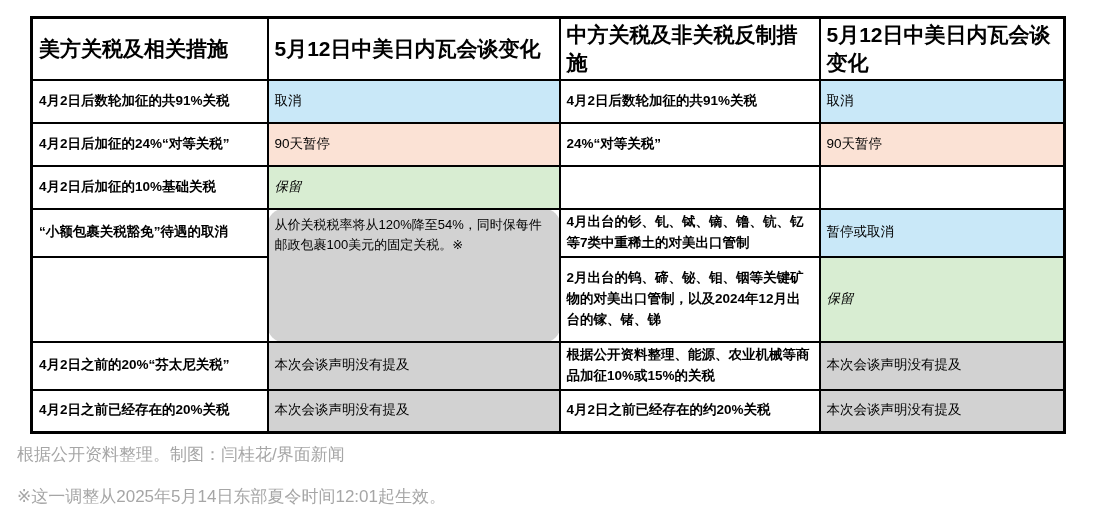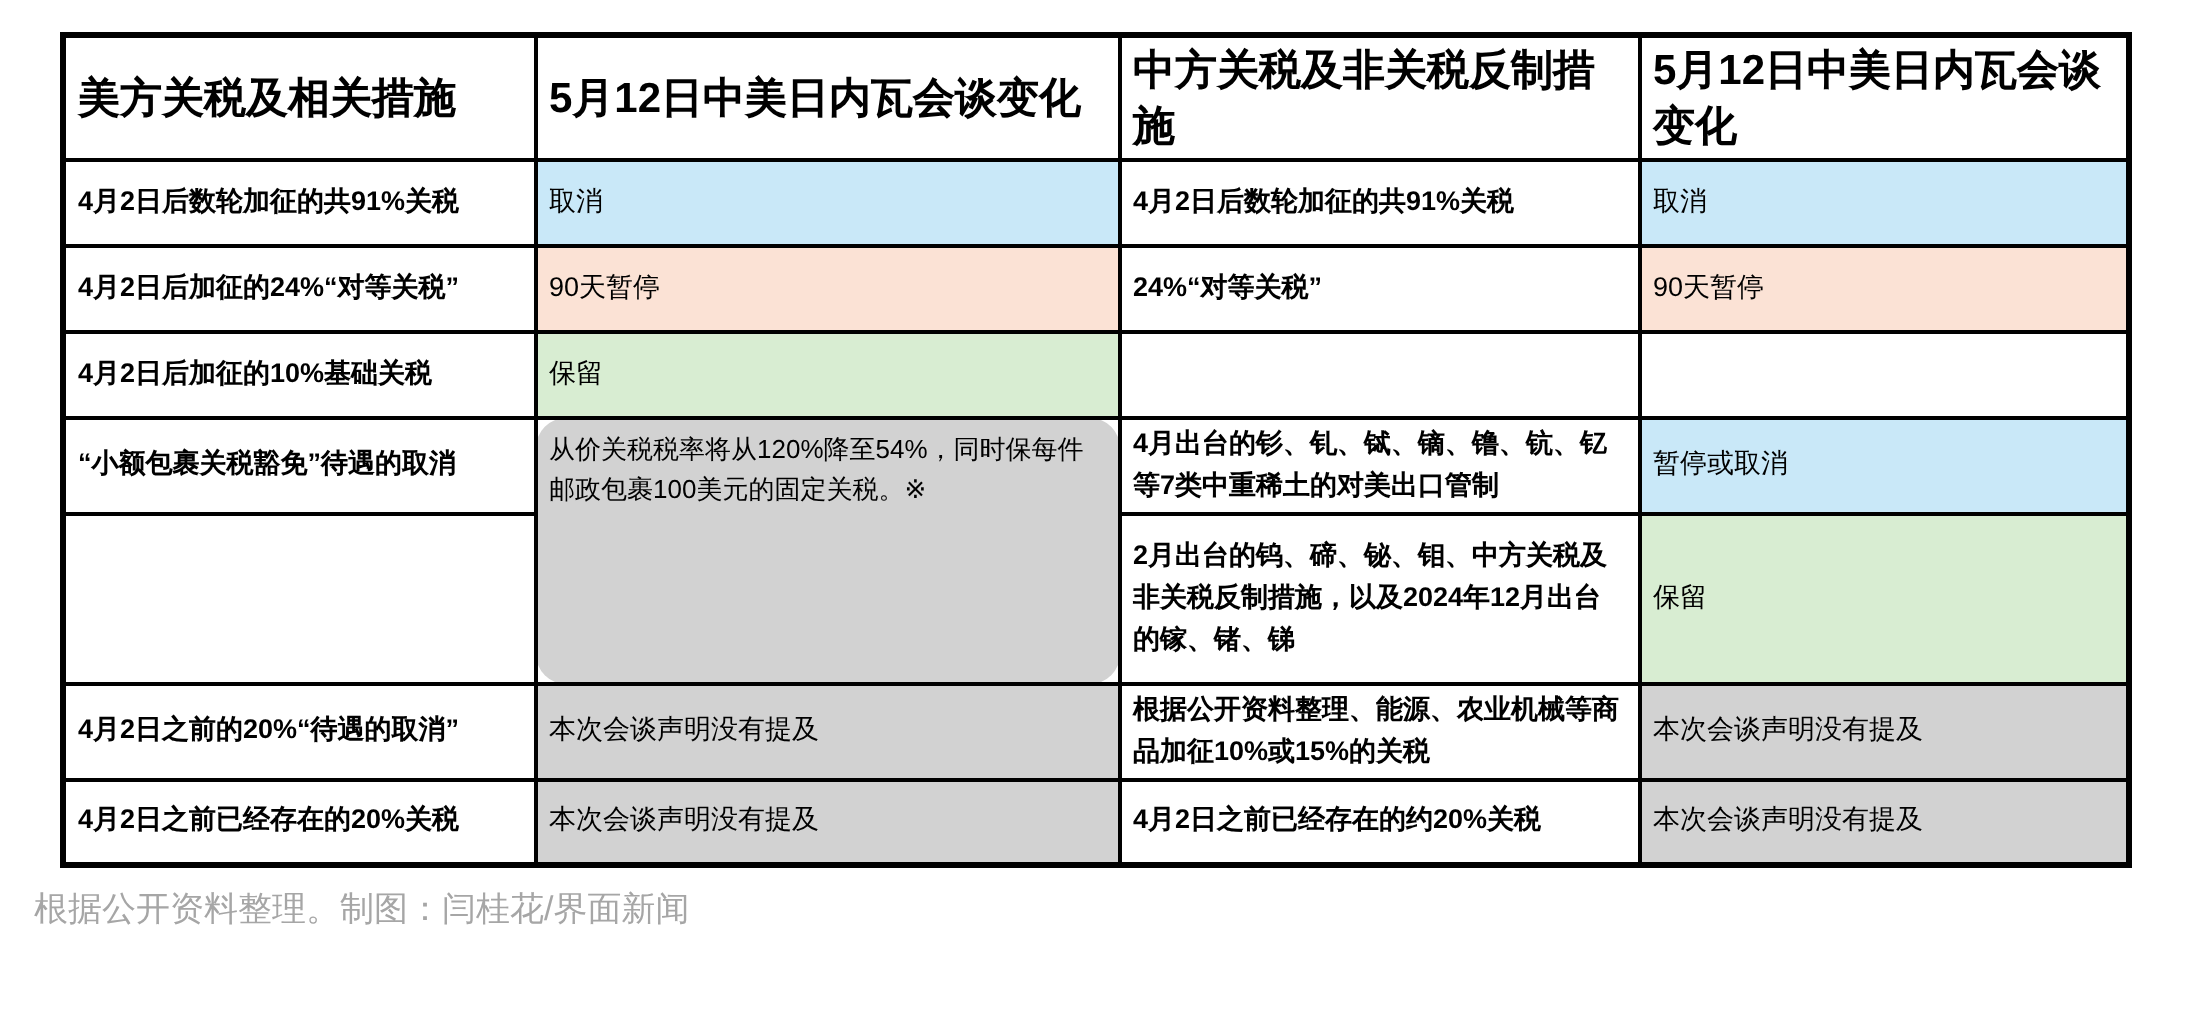--- a/index.html
+++ b/index.html
@@ -51,21 +51,21 @@
   }
   .tariff-table td {
     font-size: 13.5px;
     line-height: 1.55;
   }
   .tariff-table td.bold { font-weight: bold; }
   .tariff-table td.small { font-size: 13px; }
   .tariff-table td.valign-top { vertical-align: top; padding-top: 5px; border-radius: 15px; }
   .bg-blue  { background: var(--blue); }
   .bg-peach { background: var(--peach); }
-  .bg-green { background: var(--green); }
+  .bg-green { background: var(--green); font-style: italic; }
   .bg-gray  { background: var(--gray); }
   .footer {
     position: absolute;
     left: 17px;
     top: 443px;
     color: var(--footer_text);
     font-size: 17px;
   }
   .footer .source-line { margin-bottom: 19px; }
 </style>
@@ -109,35 +109,36 @@
           <td></td>
         </tr>
         <tr>
           <td class="bold">“小额包裹关税豁免”待遇的取消</td>
           <td class="bg-gray small valign-top" rowspan="2">从价关税税率将从120%降至54%，同时保每件邮政包裹100美元的固定关税。※</td>
           <td class="bold">4月出台的钐、钆、铽、镝、镥、钪、钇等7类中重稀土的对美出口管制</td>
           <td class="bg-blue">暂停或取消</td>
         </tr>
         <tr>
           <td></td>
-          <td class="bold">2月出台的钨、碲、铋、钼、中方关税及非关税反制措施，以及2024年12月出台的镓、锗、锑</td>
+          <td class="bold">2月出台的钨、碲、铋、钼、铟等关键矿物的对美出口管制，以及2024年12月出台的镓、锗、锑</td>
           <td class="bg-green">保留</td>
         </tr>
         <tr>
-          <td class="bold">4月2日之前的20%“待遇的取消”</td>
+          <td class="bold">4月2日之前的20%“芬太尼关税”</td>
           <td class="bg-gray">本次会谈声明没有提及</td>
           <td class="bold">根据公开资料整理、能源、农业机械等商品加征10%或15%的关税</td>
           <td class="bg-gray">本次会谈声明没有提及</td>
         </tr>
         <tr>
           <td class="bold">4月2日之前已经存在的20%关税</td>
           <td class="bg-gray">本次会谈声明没有提及</td>
           <td class="bold">4月2日之前已经存在的约20%关税</td>
           <td class="bg-gray">本次会谈声明没有提及</td>
         </tr>
       </tbody>
   </table>
 
   <div class="footer">
     <div class="source-line">根据公开资料整理。制图：闫桂花/界面新闻</div>
+    <div class="note-line">※这一调整从2025年5月14日东部夏令时间12:01起生效。</div>
   </div>
 
 </div>
 
 </body></html>

